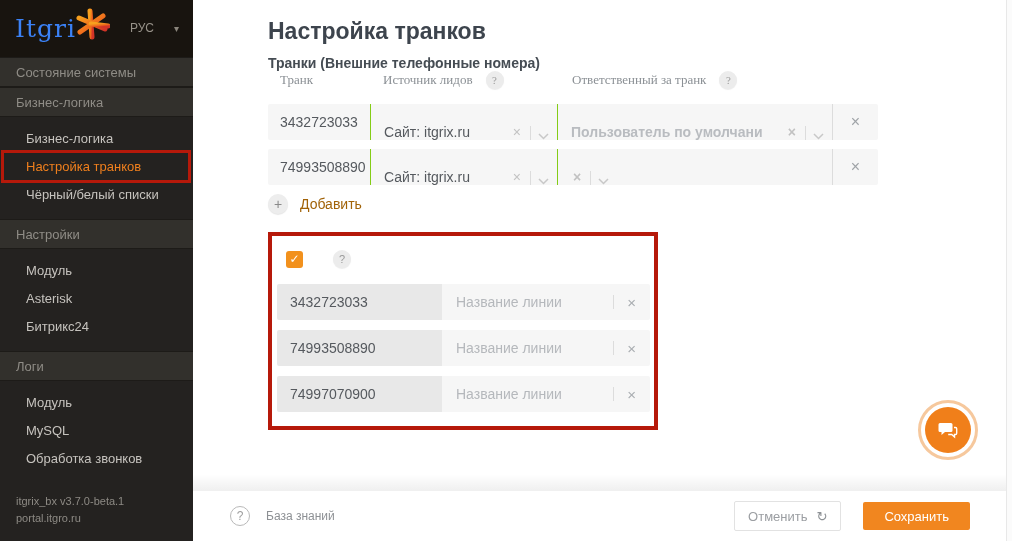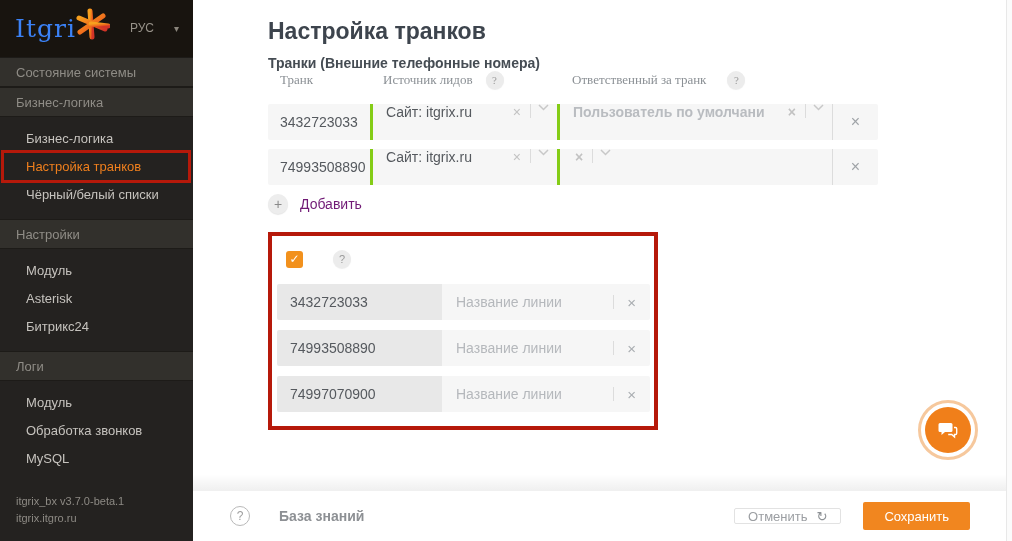--- a/index.html
+++ b/index.html
@@ -49,55 +49,55 @@
 
   
   .main { flex:1; position:relative; background:#fff; height:541px; }
   .content { padding:18px 0 0 75px; }
   .page-title { font-size:23px; font-weight:bold; color:#3d444d; margin-bottom:10px; }
   .page-subtitle { font-size:14px; font-weight:bold; color:#454c53; }
 
   .thead { display:flex; align-items:center; font-size:13px; color:#8b9095; margin-bottom:15px; width:610px;font-family:Liberation Serif, serif; }
   .thead .h1 { width:115px; padding-left:12px; }
   .thead .h2 { width:189px; display:flex; align-items:center; }
-  .thead .h3 { display:flex; align-items:center;gap:8px; }
+  .thead .h3 { display:flex; align-items:center; }
   .qbadge {
     width:18px; height:18px; border-radius:50%; background:#ececec; color:#9a9a9a;
     font-size:11px; display:inline-flex; align-items:center; justify-content:center;
     margin-left:13px; cursor:pointer; box-shadow:0 1px 1px rgba(0,0,0,0.08);
   }
 
   .trow {
     width:610px; height:36px; background:#f6f6f6; border-radius:2px;
     display:flex; align-items:center; margin-bottom:9px; font-size:14px; color:#55595e;
   }
   .trow .c1 { width:102px; padding-left:12px; }
   .trow .c2 { width:187px; }
   .trow .c3 { width:275px;font-weight:bold; }
   .trow .c2, .trow .c3 {
-    display:flex; align-items:flex-start; height:100%;
-    border-left:3px solid #84cc16; padding:0 8px 0 13px;
+    display:flex; align-items:flex-end; height:100%;
+    border-left:1px solid #84cc16; padding:0 8px 0 13px;
   }
   .trow .c4 {
     flex:1; height:100%; border-left:1px solid #dcdcdc;
     display:flex; align-items:center; justify-content:center; cursor:pointer;
   }
   .sel-text { flex:1; overflow:hidden; white-space:nowrap; }
   .ph { color:#b9bcc0; }
   .mini-x { color:#c2c2c2; font-size:14px; cursor:pointer; padding:0 2px; }
   .vsep { width:1px; height:14px; background:#dcdcdc; margin:0 7px; }
   .row-x { color:#9fa3a7; font-size:16px; }
 
   .add-row { display:flex; align-items:center; margin-top:4px; cursor:pointer; }
   .add-circle {
     width:20px; height:20px; border-radius:50%; background:#ededed; color:#8a8a8a;
     font-size:14px; display:flex; align-items:center; justify-content:center;
     box-shadow:0 1px 1px rgba(0,0,0,0.1);
   }
-  .add-label { margin-left:12px; font-size:14px; color:#701a75; }
+  .add-label { margin-left:12px; font-size:14px; color:#a16207; }
 
   .redbox {
     margin-top:18px; width:390px; border:4px solid #b6190a;
     padding:10px 4px 4px 5px;
   }
   .chk-row { display:flex; align-items:center; margin:4px 0 16px 9px; }
   .checkbox {
     width:17px; height:17px; background:#f2911d; border-radius:3px; cursor:pointer;
     color:#fff; font-size:12px; display:flex; align-items:center; justify-content:center;
   }
@@ -125,24 +125,24 @@
   .bottombar {
     position:absolute; left:0; right:0; bottom:0; height:51px; background:#fff;
     display:flex; align-items:center; padding:0 42px 0 37px;
     border-top:1px solid #f0f0f0;
   }
   .kb { display:flex; align-items:center; cursor:pointer; }
   .kb-q {
     width:20px; height:20px; border-radius:50%; border:1px solid #b9b9b9;
     color:#9e9e9e; font-size:12px; display:flex; align-items:center; justify-content:center;
   }
-  .kb-label { margin-left:29px; font-size:14px; color:#8d9094;font-weight:bold; }
+  .kb-label { margin-left:16px; font-size:12px; color:#8d9094; }
   .btns { margin-left:auto; display:flex; align-items:center; gap:22px; }
   .btn-cancel {
-    height:16px; padding:0 13px; background:#fff; border:1px solid #e2e2e2; border-radius:2px;
+    height:30px; padding:0 13px; background:#fff; border:1px solid #e2e2e2; border-radius:2px;
     color:#9b9ea2; font-size:13px; display:flex; align-items:center; gap:9px; cursor:pointer;
     font-family:"Liberation Sans","DejaVu Sans",sans-serif;
   }
   .btn-cancel .ref { font-size:13px; color:#8e9296; }
   .btn-save {
     height:28px; padding:0 21px; background:#f1861f; border:none; border-radius:2px;
     color:#fff; font-size:13px; cursor:pointer; display:flex; align-items:center;
     font-family:"Liberation Sans","DejaVu Sans",sans-serif;
   }
 
@@ -208,27 +208,27 @@
   <div class="nav-header">Настройки</div>
   <div class="nav-group">
     <div class="nav-sub">Модуль</div>
     <div class="nav-sub">Asterisk</div>
     <div class="nav-sub">Битрикс24</div>
   </div>
 
   <div class="nav-header">Логи</div>
   <div class="nav-group">
     <div class="nav-sub">Модуль</div>
+    <div class="nav-sub">MySQL</div>
     <div class="nav-sub">Обработка звонков</div>
-    <div class="nav-sub">MySQL</div>
   </div>
 
   <div class="side-footer">
     <div>itgrix_bx v3.7.0-beta.1</div>
-    <div>itgrix.itgro.ru</div>
+    <div>portal.itgro.ru</div>
   </div>
 </aside>
 
 <main class="main">
   <div class="content">
     <h1 class="page-title">Настройка транков</h1>
     <div class="page-subtitle">Транки (Внешние телефонные номера)</div>
 
     <div class="thead">
       <span class="h1">Транк</span>

